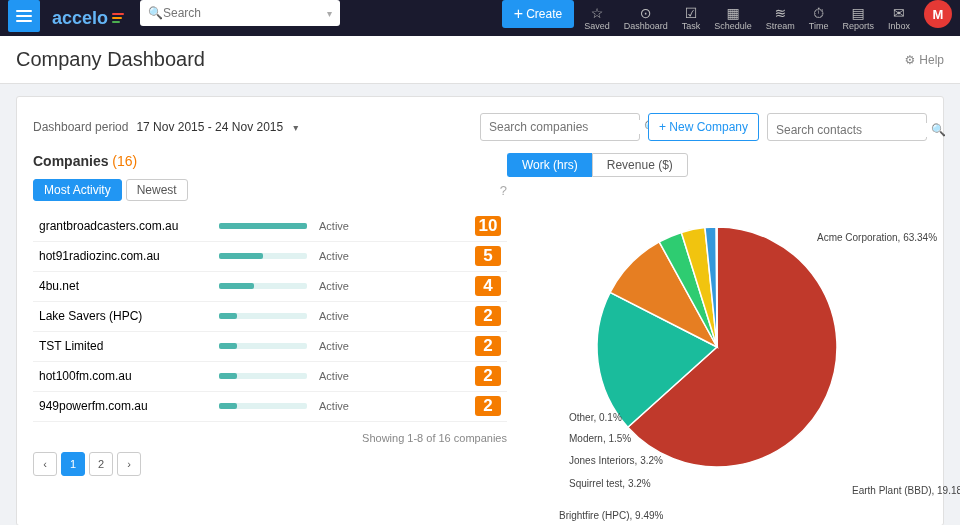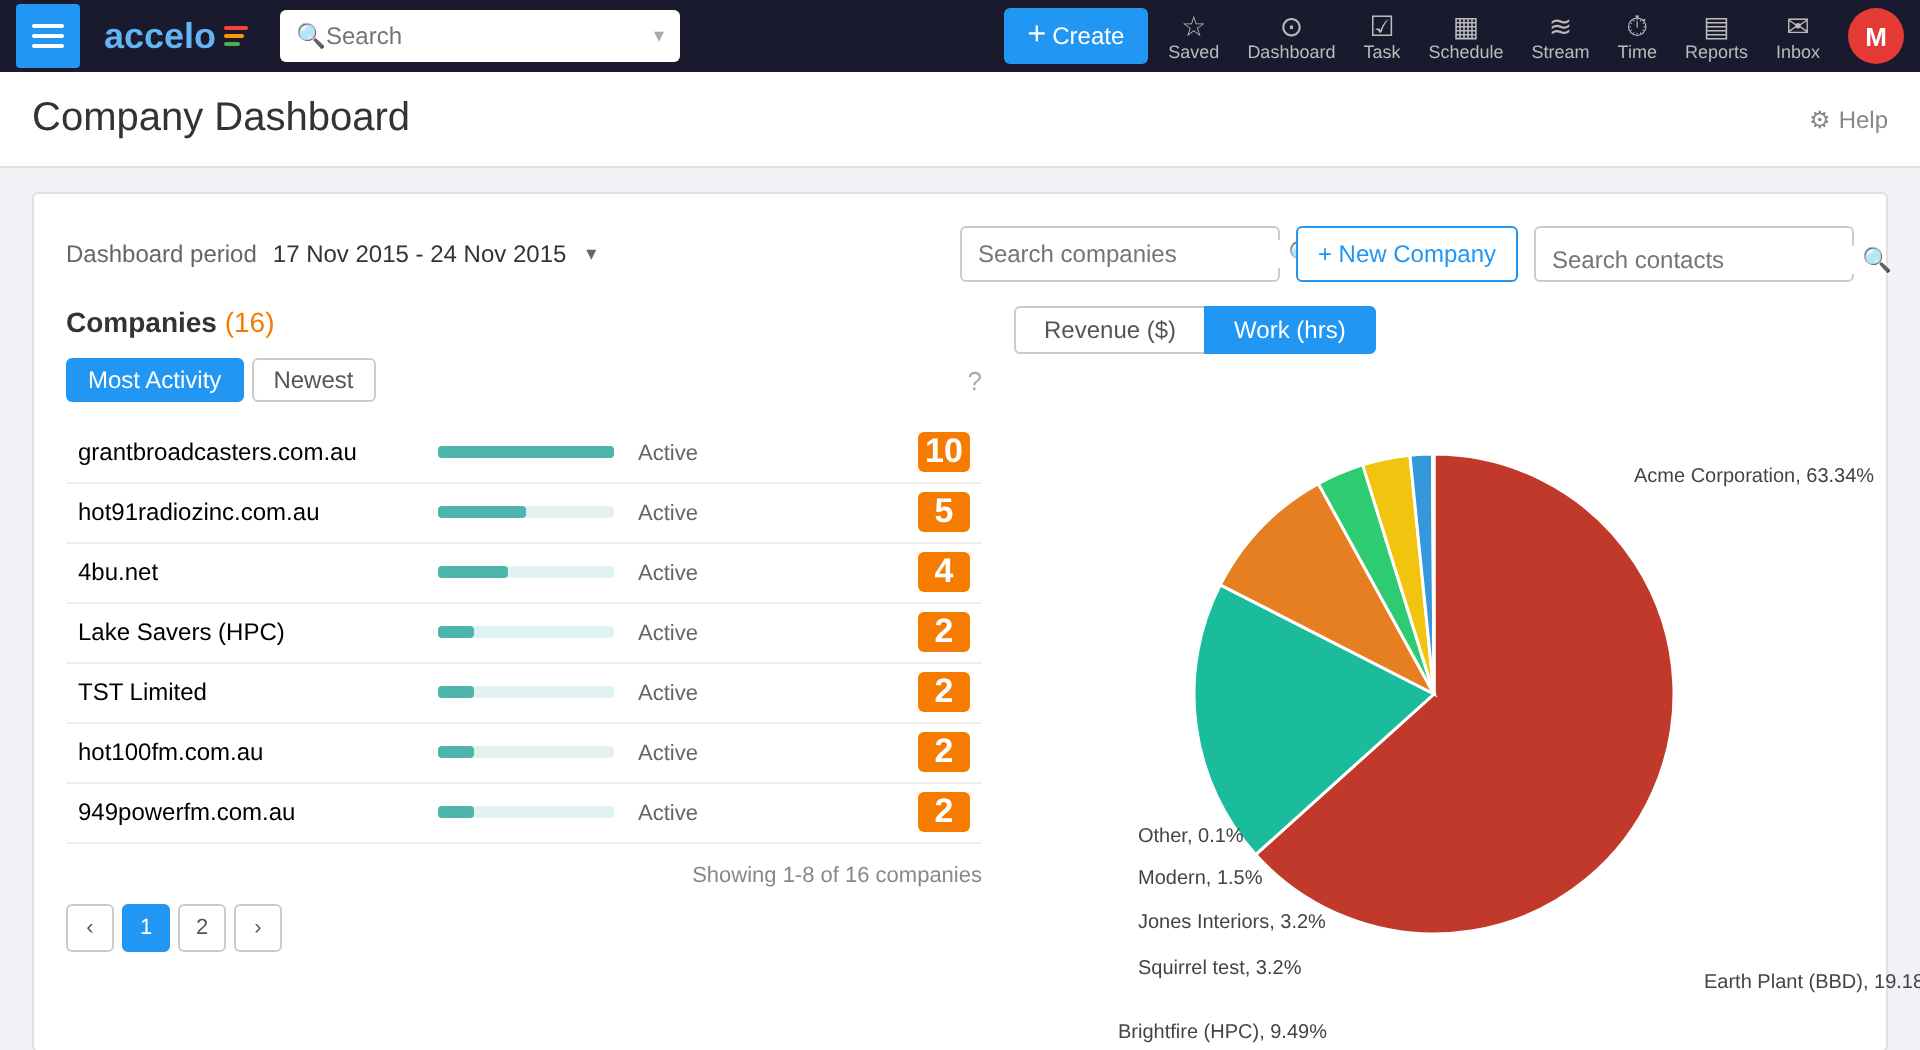--- a/index.html
+++ b/index.html
@@ -1,19 +1,19 @@
 <!DOCTYPE html>
 <html><head>
   <meta charset="utf-8">
   <style>
     * { box-sizing: border-box; margin: 0; padding: 0; }
     body { font-family: -apple-system, BlinkMacSystemFont, 'Segoe UI', Arial, sans-serif; font-size: 13px; background: #f0f2f5; color: #333; width: 960px; }
 
     
-    .top-nav { display: flex; align-items: center; background: #1a1a2e; height: 36px; padding: 0 8px; gap: 4px; }
+    .top-nav { display: flex; background: #1a1a2e; height: 36px; padding: 0 8px; gap: 4px; }
     .nav-hamburger { background: #2196f3; border: none; color: white; width: 32px; height: 32px; cursor: pointer; display: flex; align-items: center; justify-content: center; border-radius: 2px; flex-shrink: 0; }
     .nav-logo { color: white; font-size: 18px; font-weight: bold; margin: 0 8px; display: flex; align-items: center; gap: 2px; }
     .nav-logo .logo-text { color: #64b5f6; }
     .nav-logo .logo-lines { display: flex; flex-direction: column; gap: 2px; margin-left: 2px; }
     .nav-logo .logo-lines span { display: block; height: 2px; border-radius: 1px; }
     .nav-logo .logo-lines span:nth-child(1) { width: 12px; background: #f44336; }
     .nav-logo .logo-lines span:nth-child(2) { width: 10px; background: #ff9800; }
     .nav-logo .logo-lines span:nth-child(3) { width: 8px; background: #4caf50; }
 
     .search-bar { display: flex; align-items: center; background: white; border-radius: 3px; padding: 2px 8px; width: 200px; height: 26px; margin-left: 4px; }
@@ -48,21 +48,21 @@
     .period-dropdown { background: none; border: none; cursor: pointer; color: #666; font-size: 10px; margin-left: 2px; }
     .toolbar-right { display: flex; align-items: center; gap: 8px; }
     .search-companies { display: flex; align-items: center; border: 1px solid #ccc; border-radius: 3px; padding: 3px 8px; width: 160px; height: 28px; }
     .search-companies input { border: none; outline: none; font-size: 12px; flex: 1; color: #666; }
     .search-icon-sm { color: #999; font-size: 12px; }
     .new-company-btn { background: white; border: 1px solid #2196f3; color: #2196f3; border-radius: 3px; padding: 4px 10px; cursor: pointer; font-size: 12px; height: 28px; white-space: nowrap; }
     .search-contacts { display: flex; align-items: flex-end; border: 1px solid #ccc; border-radius: 3px; padding: 3px 8px; width: 160px; height: 28px; }
     .search-contacts input { border: none; outline: none; font-size: 12px; flex: 1; color: #666; }
 
     
-    .two-col { display: flex; gap: 16px; }
+    .two-col { display: flex; }
     .left-panel { flex: 1; min-width: 0; }
     .right-panel { width: 420px; flex-shrink: 0; }
 
     .section-title { font-size: 14px; font-weight: 600; color: #333; margin-bottom: 10px; }
     .section-title .count { color: #f57c00; font-weight: normal; }
 
     .filter-tabs { display: flex; gap: 4px; margin-bottom: 10px; align-items: center; justify-content: space-between; }
     .filter-tab { border: 1px solid #ccc; background: white; border-radius: 3px; padding: 3px 10px; cursor: pointer; font-size: 12px; color: #555; }
     .filter-tab.active { background: #2196f3; color: white; border-color: #2196f3; }
     .help-icon { color: #aaa; cursor: pointer; font-size: 13px; margin-left: auto; }
@@ -303,22 +303,22 @@
         <div class="pagination">
           <button class="page-btn">‹</button>
           <button class="page-btn active">1</button>
           <button class="page-btn">2</button>
           <button class="page-btn">›</button>
         </div>
       </div>
 
       <div class="right-panel">
         <div class="chart-tabs">
+          <button class="chart-tab active">Work (hrs)</button>
           <button class="chart-tab">Revenue ($)</button>
-          <button class="chart-tab active">Work (hrs)</button>
         </div>
 
         <div class="pie-container">
           <svg class="pie-svg" width="420" height="300" viewBox="0 0 420 300">
 
             <g id="pie-group" transform="translate(210,148)">
                 <path d="M 0 0 L 7.34788079488412e-15 -120 A 120 120 0 1 1 -89.17906057821608 80.29380520555037 Z" fill="#c0392b" stroke="white" stroke-width="1.5"></path>
                 <path d="M 0 0 L -89.17906057821608 80.29380520555037 A 120 120 0 0 1 -106.88053745441943 -54.55777408815764 Z" fill="#1abc9c" stroke="white" stroke-width="1.5"></path>
                 <path d="M 0 0 L -106.88053745441943 -54.55777408815764 A 120 120 0 0 1 -57.80515559034669 -105.15970705158801 Z" fill="#e67e22" stroke="white" stroke-width="1.5"></path>
                 <path d="M 0 0 L -57.80515559034669 -105.15970705158801 A 120 120 0 0 1 -35.64153435423315 -114.58482023756906 Z" fill="#2ecc71" stroke="white" stroke-width="1.5"></path>

